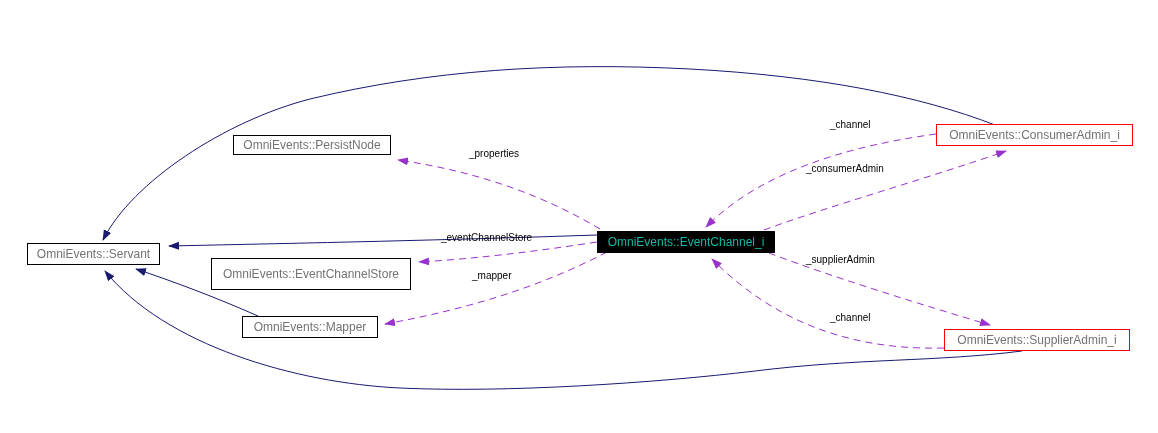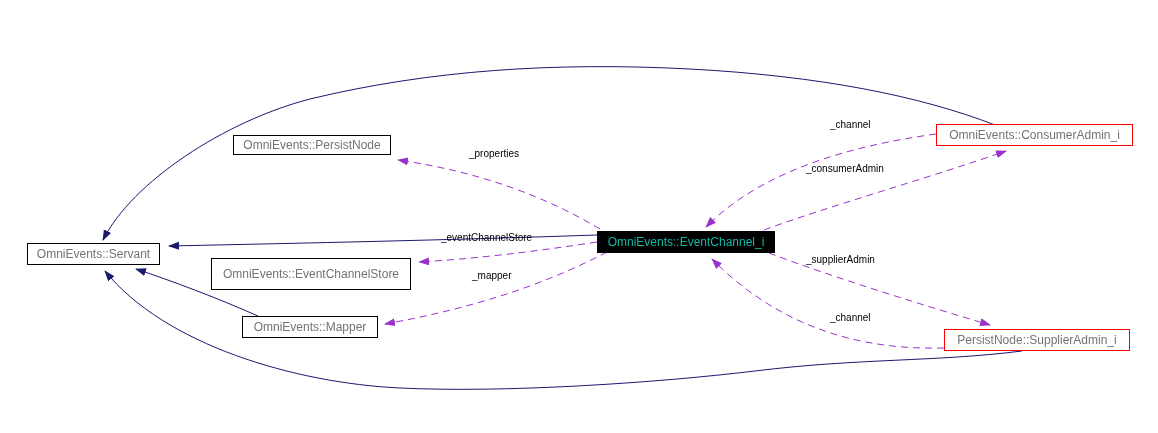--- a/index.html
+++ b/index.html
@@ -85,21 +85,21 @@
   <div class="node" style="left:233px; top:135px; width:158px; height:20px;">OmniEvents::PersistNode</div>
 
   <div class="node" style="left:211px; top:258px; width:200px; height:32px;">OmniEvents::EventChannelStore</div>
 
   <div class="node" style="left:242px; top:316px; width:136px; height:22px;">OmniEvents::Mapper</div>
 
   <div class="node focus" style="left:597px; top:231px; width:178px; height:22px;">OmniEvents::EventChannel_i</div>
 
   <div class="node highlight" style="left:936px; top:124px; width:197px; height:22px;">OmniEvents::ConsumerAdmin_i</div>
 
-  <div class="node highlight" style="left:944px; top:329px; width:186px; height:22px;">PersistNode::SupplierAdmin_i</div>
+  <div class="node highlight" style="left:944px; top:329px; width:186px; height:22px;">OmniEvents::SupplierAdmin_i</div>
 
   <div class="edge-label" style="left:469px; top:149px;">_properties</div>
 
   <div class="edge-label" style="left:441px; top:233px;">_eventChannelStore</div>
 
   <div class="edge-label" style="left:472px; top:271px;">_mapper</div>
 
   <div class="edge-label" style="left:830px; top:120px;">_channel</div>
 
   <div class="edge-label" style="left:806px; top:164px;">_consumerAdmin</div>

